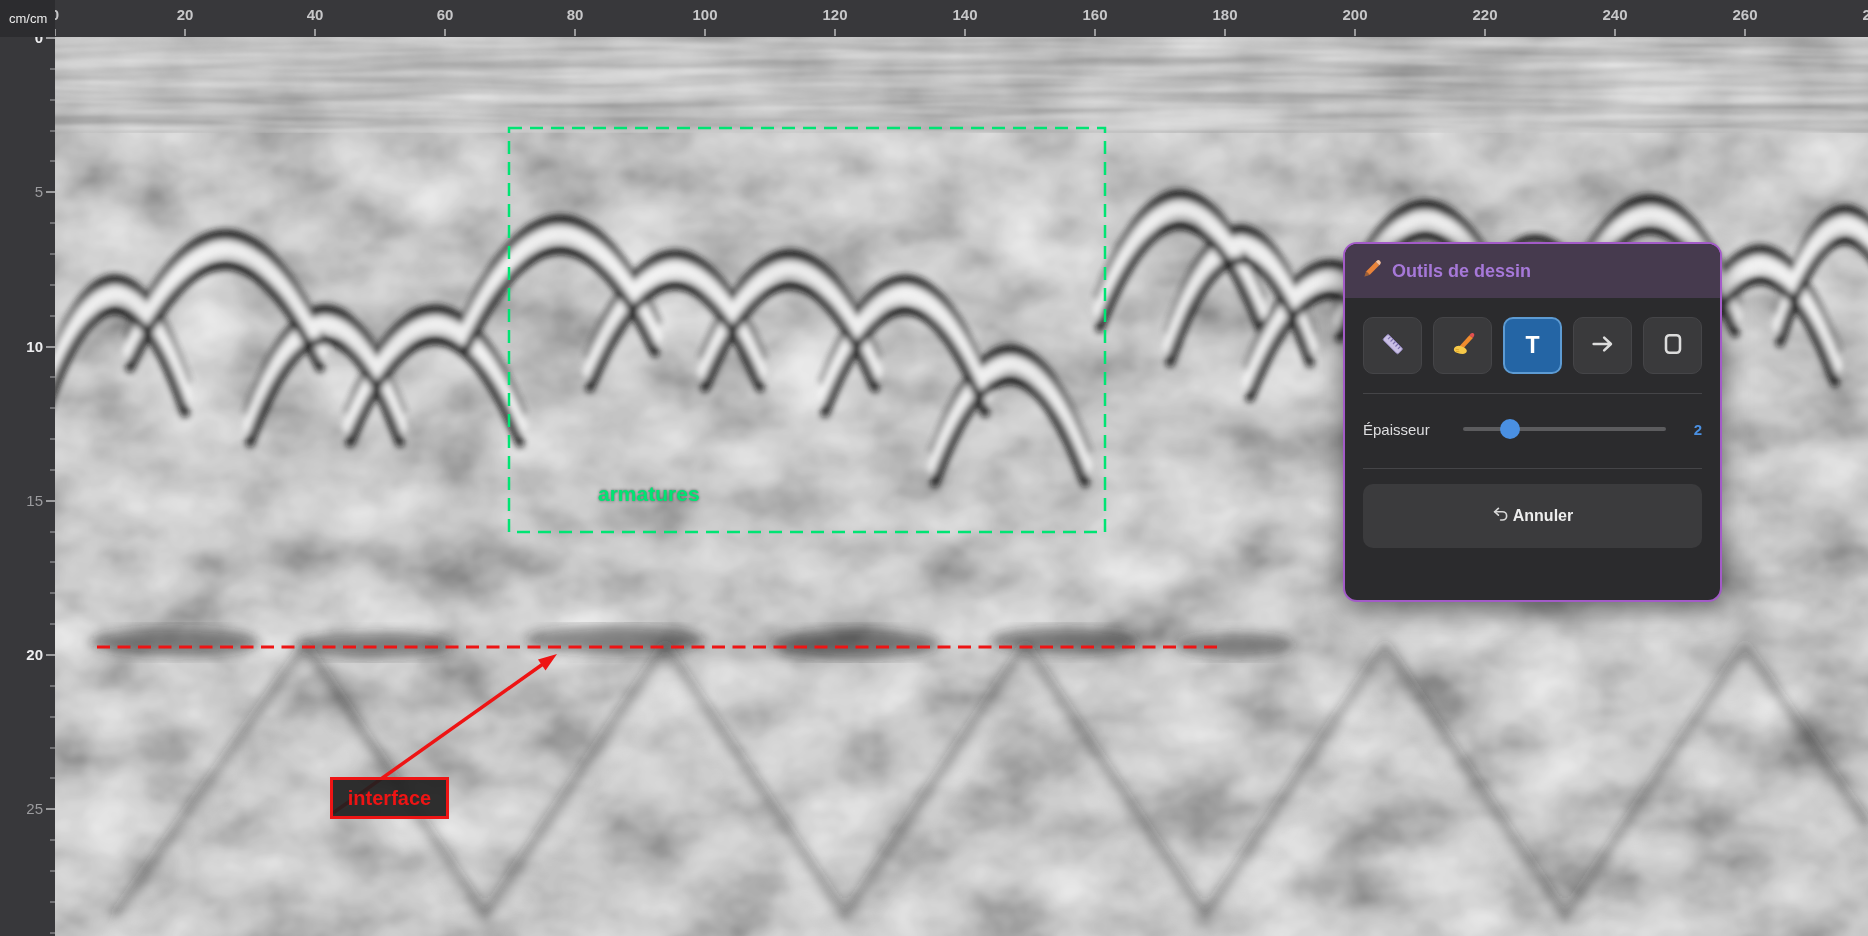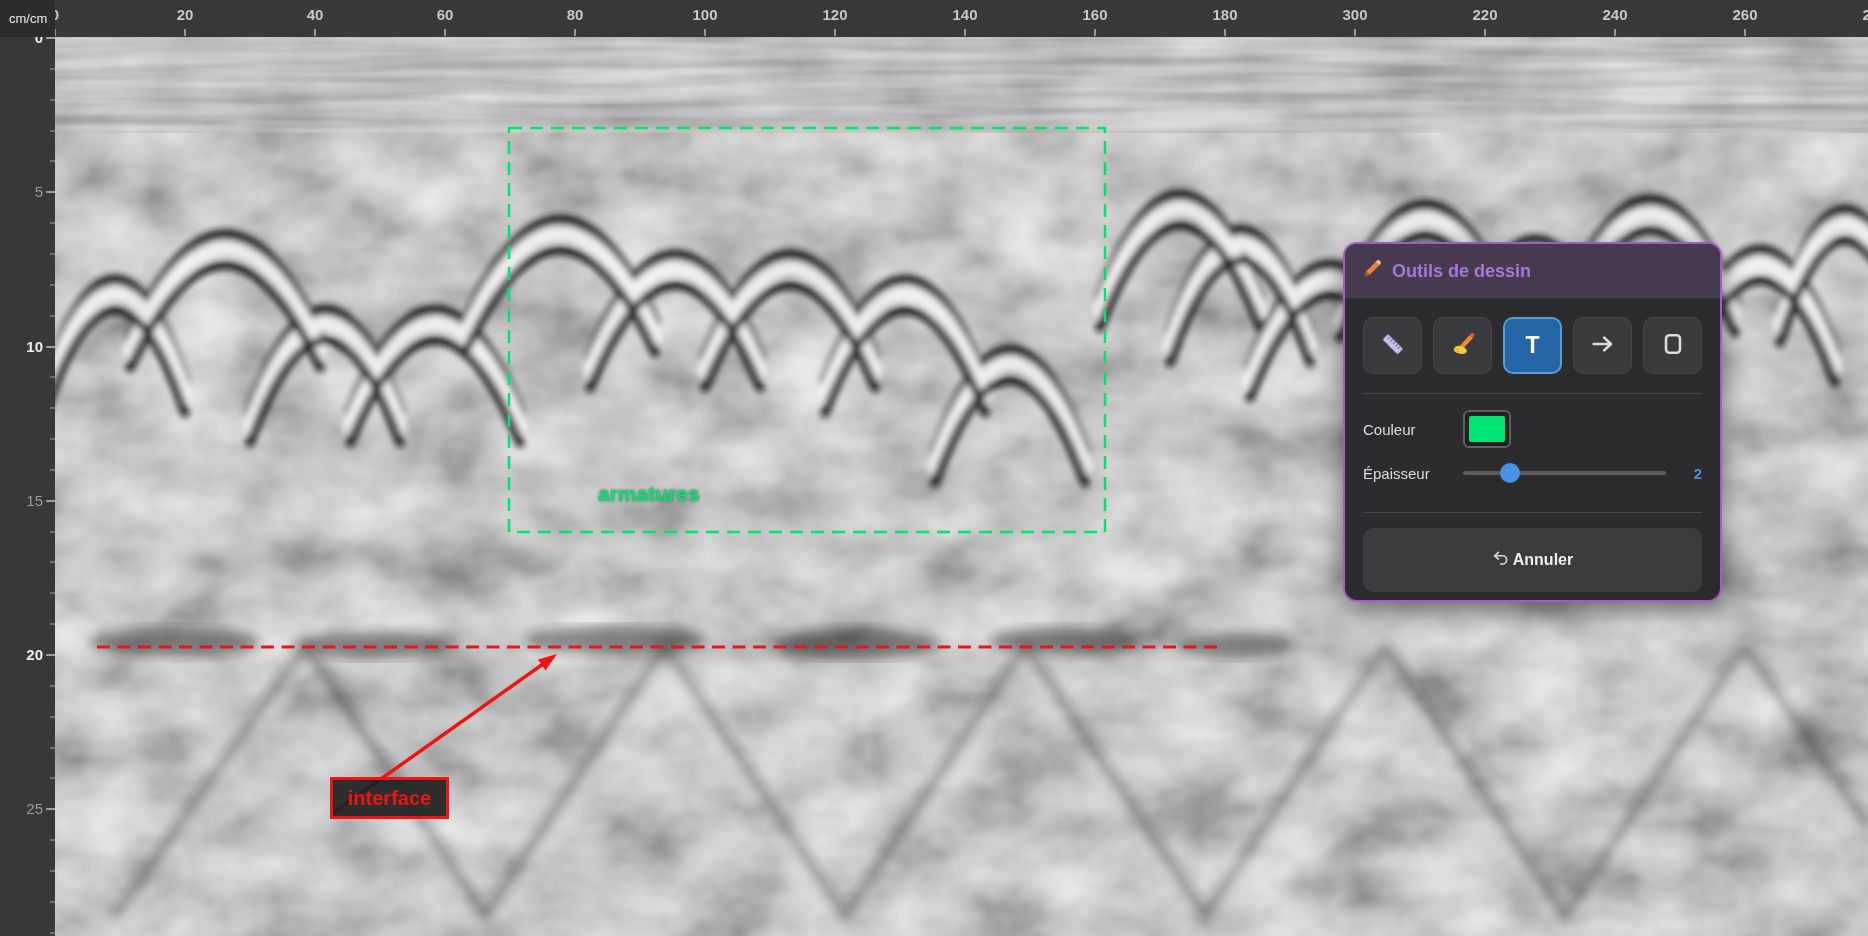--- a/index.html
+++ b/index.html
@@ -191,21 +191,21 @@
       <div class="rt-label" style="left: 705px;">100</div>
       <div class="rt-tick" style="left: 705px;"></div>
       <div class="rt-label" style="left: 835px;">120</div>
       <div class="rt-tick" style="left: 835px;"></div>
       <div class="rt-label" style="left: 965px;">140</div>
       <div class="rt-tick" style="left: 965px;"></div>
       <div class="rt-label" style="left: 1095px;">160</div>
       <div class="rt-tick" style="left: 1095px;"></div>
       <div class="rt-label" style="left: 1225px;">180</div>
       <div class="rt-tick" style="left: 1225px;"></div>
-      <div class="rt-label" style="left: 1355px;">300</div>
+      <div class="rt-label" style="left: 1355px;">200</div>
       <div class="rt-tick" style="left: 1355px;"></div>
       <div class="rt-label" style="left: 1485px;">220</div>
       <div class="rt-tick" style="left: 1485px;"></div>
       <div class="rt-label" style="left: 1615px;">240</div>
       <div class="rt-tick" style="left: 1615px;"></div>
       <div class="rt-label" style="left: 1745px;">260</div>
       <div class="rt-tick" style="left: 1745px;"></div>
       <div class="rt-label" style="left: 1875px;">280</div>
     </div>
   <div id="left-axis">
@@ -310,26 +310,20 @@
           <span>
             <svg width="28" height="28" viewBox="0 0 24 24" fill="none">
               <rect x="6" y="4.5" width="12" height="15" rx="3" stroke="#dcdcdc" stroke-width="2.2"></rect>
             </svg>
           </span>
         </button>
       </div>
 
       <div class="divider"></div>
 
-      <div class="prop-row">
-        <span class="prop-label">Couleur</span>
-        <div id="color-swatch">
-          <div class="fill" style="background: rgb(0, 228, 115);"></div>
-        </div>
-      </div>
 
       <div class="prop-row">
         <span class="prop-label">Épaisseur</span>
         <div id="thickness-slider">
           <div class="track"></div>
           <div class="thumb"></div>
         </div>
         <span id="thickness-value">2</span>
       </div>
 

